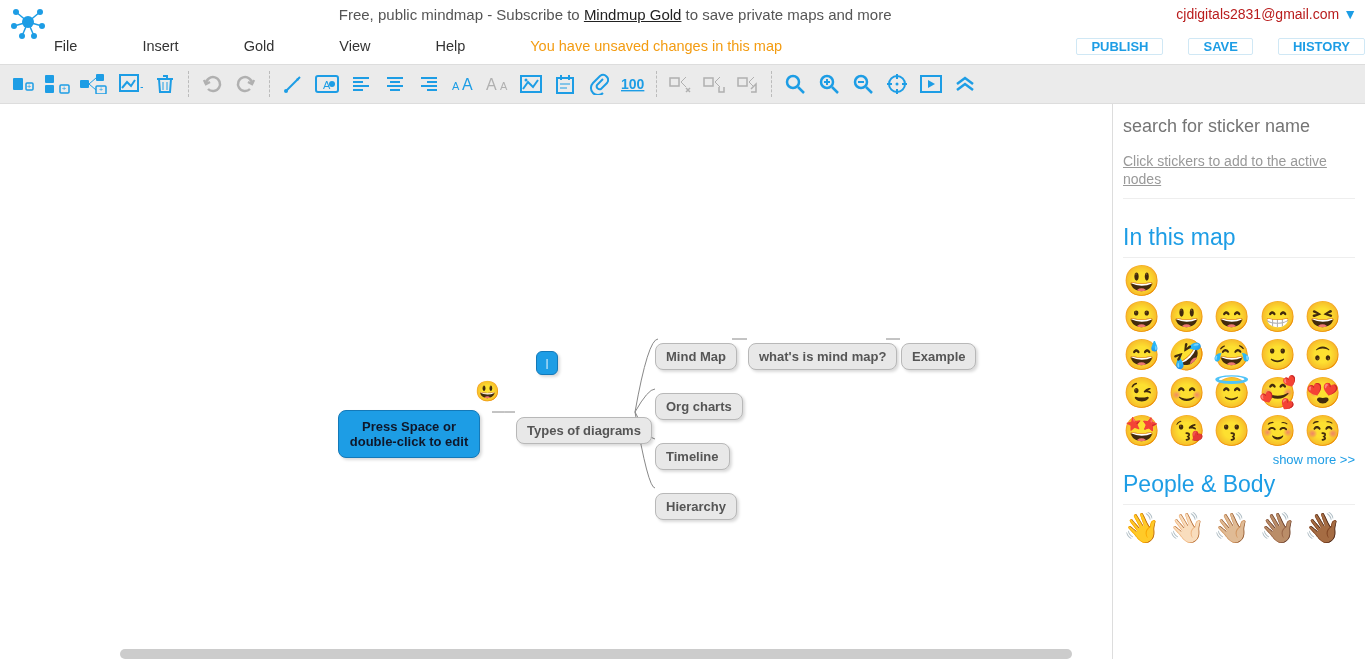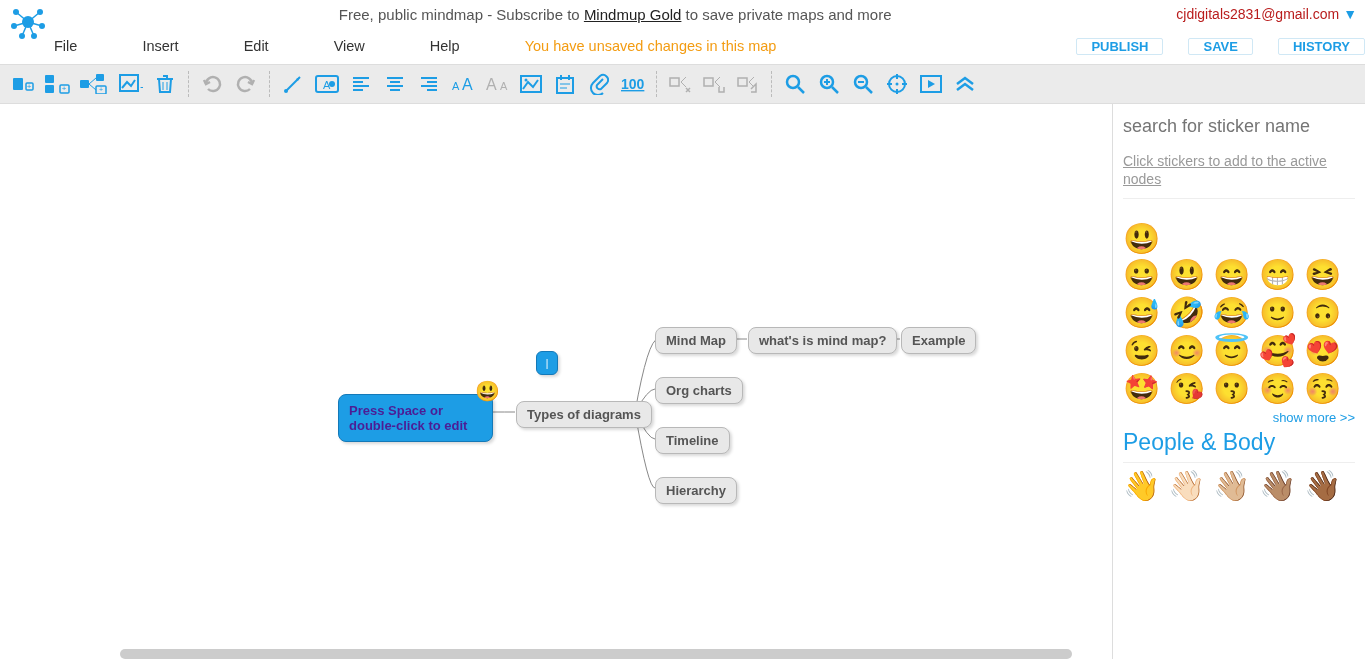--- a/index.html
+++ b/index.html
@@ -31,22 +31,22 @@
   .searchwrap { display:flex; align-items:center; border-bottom:1px solid transparent; padding:4px 0 8px;gap:36px; }
   .searchwrap input { flex:1; border:none; outline:none; font-size:18px; color:#888; background:transparent; }
   .searchwrap .sicon { color:#1d9de5; }
   .hint { font-size:14px; color:#999; margin:6px 0 25px; line-height:1.3; border-bottom:1px solid #eee; padding-bottom:10px;text-decoration:underline;}
   .section-title { font-size:23px; font-weight:300; color:#1d9de5; margin:4px 0 8px; border-bottom:1px solid #eee; padding-bottom:6px;}
   .emoji-grid { display:flex; flex-wrap:wrap; gap:8px; margin-bottom:6px; }
   .emoji { font-size:30px; line-height:1; cursor:pointer; }
   .showmore { text-align:right; font-size:13px; }
   .showmore a{ color:#1d9de5; text-decoration:none; cursor:pointer;}
   
-  .node { position:absolute; background:#e8e8e8; border:1px solid #b8b8b8; border-radius:8px; padding:5px 10px; font-size:13px; font-weight:600; color:#555; box-shadow:2px 2px 3px rgba(0,0,0,.15); text-align:left; white-space:nowrap; }
-  .node.root { background:#1d9de5; color:#4c1d95; border:1px solid #1479b8; font-weight:700; white-space:normal; width:155px; padding:8px 10px;}
+  .node { position:absolute; background:#e8e8e8; border:1px solid #b8b8b8; border-radius:8px; padding:5px 10px; font-size:13px; font-weight:600; color:#555; box-shadow:2px 2px 3px rgba(0,0,0,.15); text-align:center; white-space:nowrap;margin-top:16px; }
+  .node.root { background:#1d9de5; color:#0f172a; border:1px solid #1479b8; font-weight:700; white-space:normal; width:142px; padding:8px 10px;}
   .bluebox { position:absolute; width:22px; height:24px; background:#1d9de5; border-radius:6px; border:1px solid #1479b8; color:#fff; display:flex; align-items:center; justify-content:center; font-size:10px; box-shadow:2px 2px 3px rgba(0,0,0,.15);}
   .root-emoji { position:absolute; font-size:20px; }
   svg.connectors { position:absolute; inset:0; width:100%; height:100%; }
   
   .hscroll { position:absolute; left:10px; right:10px; bottom:0; height:10px; }
   .hscroll .track{ position:absolute; inset:0; background:transparent;}
   .hscroll .thumb{ position:absolute; left:110px; right:30px; top:0; height:10px; background:#ccc; border-radius:5px;}
 </style>
 </head>
 <body>
@@ -72,21 +72,21 @@
   <span class="msg">
     <span>Free, public mindmap - Subscribe to </span><a class="gold">Mindmup Gold</a><span> to save private maps and more</span>
   </span>
   <span class="email">cjdigitals2831@gmail.com</span>
   <span class="dropdown-tri">▼</span>
 </div>
 
 <div class="menurow">
   <span class="menuitem">File</span>
   <span class="menuitem">Insert</span>
-  <span class="menuitem">Edit</span>
+  <span class="menuitem">Gold</span>
   <span class="menuitem">View</span>
   <span class="menuitem">Help</span>
   <span class="unsaved">You have unsaved changes in this map</span>
   <span class="spacer"></span>
   <button class="action-btn">PUBLISH</button>
   <button class="action-btn">SAVE</button>
   <button class="action-btn">HISTORY</button>
 </div>
 
 <div class="toolbar">
@@ -323,20 +323,21 @@
   <div class="sidepanel">
     <div class="searchwrap">
       <input type="text" placeholder="search for sticker name" style="">
       <span class="sicon"><svg width="18" height="18">
             <circle cx="7" cy="7" r="5" fill="none" stroke="#1d9de5" stroke-width="2"></circle>
             <line x1="11" y1="11" x2="16" y2="16" stroke="#1d9de5" stroke-width="2"></line>
           </svg></span>
     </div>
     <div class="hint">Click stickers to add to the active nodes</div>
 
+    <div class="section-title">In this map</div>
     <div class="emoji-grid" id="grid-inmap">
         <span class="emoji">😃</span>
       </div>
 
     <div class="emoji-grid" id="grid-smileys">
         <span class="emoji">😀</span>
         <span class="emoji">😃</span>
         <span class="emoji">😄</span>
         <span class="emoji">😁</span>
         <span class="emoji">😆</span>

